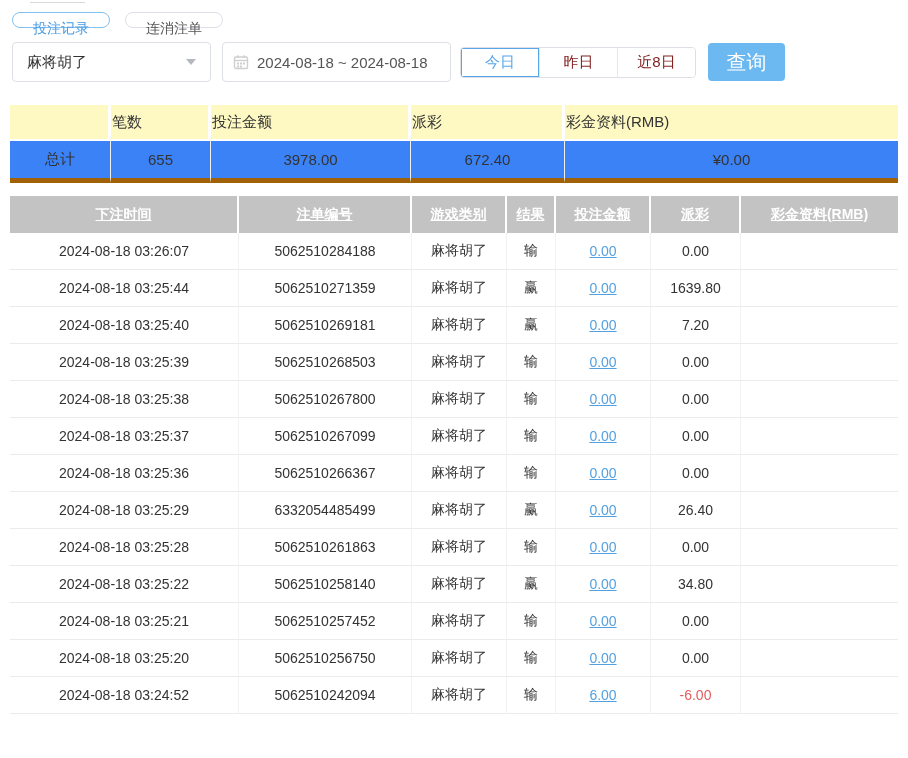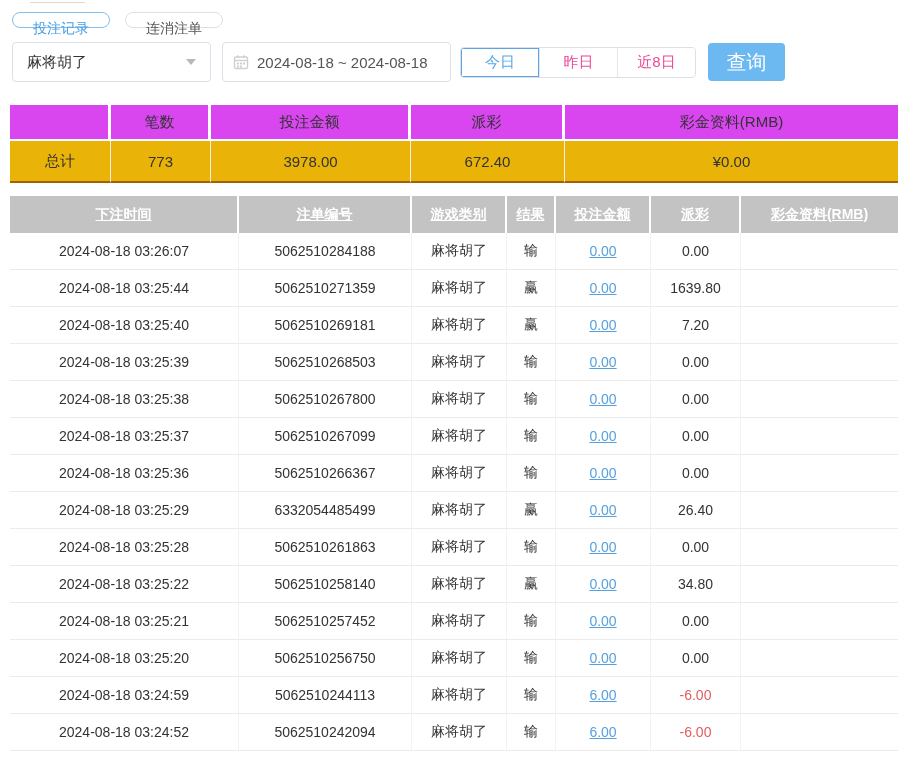--- a/index.html
+++ b/index.html
@@ -33,44 +33,44 @@
     width: 229px; height: 40px; border: 1px solid #dcdfe6; border-radius: 4px;
     display: flex; align-items: center; gap: 8px; padding: 0 10px;
     font-size: 15px; color: #555; margin-left: 11px; background: #fff; cursor: pointer;
   }
   .cal-icon { flex: 0 0 auto; display: inline-flex; }
   .quick-group {
     display: flex; height: 31px; margin-left: 9px;
     border: 1px solid #dcdfe6; border-radius: 4px; overflow: hidden; background: #fff;
   }
   .quick-btn {
-    width: 78px; border: none; background: #fff; font-size: 15px; color: #ec4899;
+    width: 78px; border: none; background: #fff; font-size: 15px; color: #7f1d1d;
     cursor: pointer; border-left: 1px solid #e4e7ed;
     font-family: inherit;
   }
   .quick-btn:first-child { border-left: none; }
   .quick-btn.active { color: #58a6e8; box-shadow: inset 0 0 0 1px #58a6e8; border-left-color: #58a6e8; }
   .search-btn {
     margin-left: 12px; width: 77px; height: 38px; border: none; border-radius: 4px;
     background: #6cb8f1; color: #fff; font-size: 20px; cursor: pointer; font-family: inherit;
   }
 
   
   .summary-table {
     margin: 23px 0 0 10px; width: 888px;
     border-collapse: separate; border-spacing: 0; table-layout: fixed;
   }
   .summary-table th {
-    background: #d946ef; height: 36px; font-weight: normal; font-size: 15px; color: #333;
-    border-right: 3px solid #fff; border-bottom: 2px solid #fff; text-align: center;
+    background: #fef9c3; height: 36px; font-weight: normal; font-size: 15px; color: #333;
+    border-right: 3px solid #fff; border-bottom: 2px solid #fff; text-align: left;
   }
   .summary-table th:last-child { border-right: none; }
   .summary-table td {
-    height: 42px; text-align: center; font-size: 15px; color: #333; background: #eab308;
-    border-right: 1px solid #f0f0f0; border-bottom: 2px solid #a16207;
+    height: 42px; text-align: center; font-size: 15px; color: #333; background: #3b82f6;
+    border-right: 1px solid #f0f0f0; border-bottom: 5px solid #a16207;
   }
   .summary-table td:last-child { border-right: none; }
 
   
   .main-table {
     margin: 13px 0 0 10px; width: 888px;
     border-collapse: separate; border-spacing: 0; table-layout: fixed;
   }
   .main-table th {
     background: #c3c3c3; color: #fff; font-weight: bold; font-size: 14px; height: 37px;
@@ -140,21 +140,21 @@
       <th></th>
       <th>笔数</th>
       <th>投注金额</th>
       <th>派彩</th>
       <th>彩金资料(RMB)</th>
     </tr>
   </thead>
   <tbody>
     <tr>
       <td>总计</td>
-      <td>773</td>
+      <td>655</td>
       <td>3978.00</td>
       <td>672.40</td>
       <td>¥0.00</td>
     </tr>
   </tbody>
 </table>
 
 <table class="main-table">
   <colgroup>
     <col style="width:229px">
@@ -290,33 +290,24 @@
   <tr>
     <td>2024-08-18 03:25:20</td>
     <td>5062510256750</td>
     <td>麻将胡了</td>
     <td>输</td>
     <td><span class="bet-link">0.00</span></td>
     <td>0.00</td>
     <td></td>
   </tr>
 
-  <tr>
-    <td>2024-08-18 03:24:59</td>
-    <td>5062510244113</td>
+
+  <tr>
+    <td>2024-08-18 03:24:52</td>
+    <td>5062510242094</td>
     <td>麻将胡了</td>
     <td>输</td>
     <td><span class="bet-link">6.00</span></td>
     <td class="neg">-6.00</td>
     <td></td>
   </tr>
-
-  <tr>
-    <td>2024-08-18 03:24:52</td>
-    <td>5062510242094</td>
-    <td>麻将胡了</td>
-    <td>输</td>
-    <td><span class="bet-link">6.00</span></td>
-    <td class="neg">-6.00</td>
-    <td></td>
-  </tr>
 </tbody>
 </table>
 
 </body></html>

